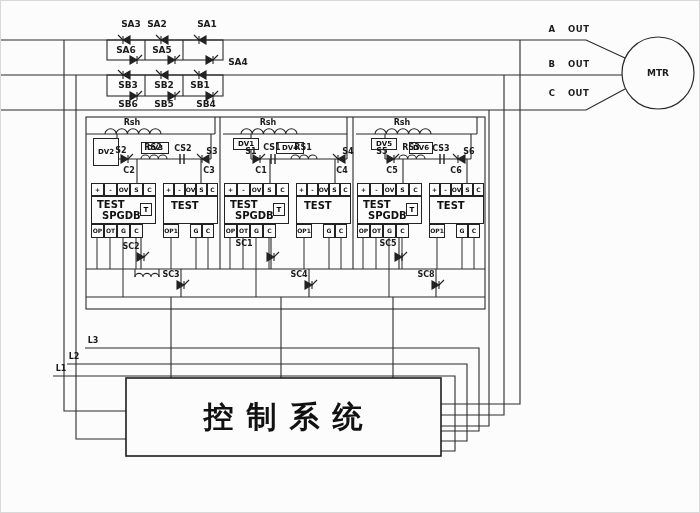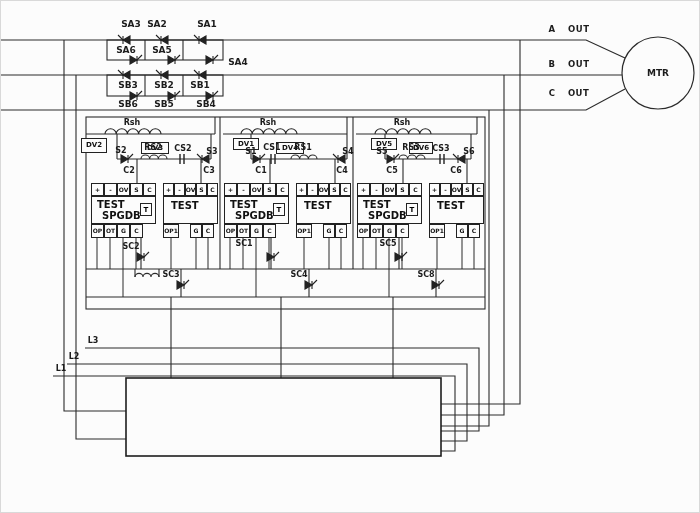--- a/index.html
+++ b/index.html
@@ -158,21 +158,21 @@
   <div class="lb" style="left:127px;top:103px">SB6</div>
   <div class="lb" style="left:163px;top:103px">SB5</div>
   <div class="lb" style="left:205px;top:103px">SB4</div>
 
   <div class="lb out-lb" style="left:568px;top:28px">A OUT</div>
   <div class="lb out-lb" style="left:568px;top:63px">B OUT</div>
   <div class="lb out-lb" style="left:568px;top:92px">C OUT</div>
   <div class="lb" style="left:657px;top:72px">MTR</div>
 
   <div class="lb lb-sm" style="left:131px;top:122px">Rsh</div>
-  <div class="dvbox" style="left:80px;top:137px;width:26px;height:15px">DV2</div>
+  <div class="dvbox" style="left:92px;top:137px;width:26px;height:28px">DV2</div>
   <div class="dvbox" style="left:140px;top:141px;width:28px;height:12px">DV3</div>
   <div class="lb lb-sm" style="left:120px;top:150px">S2</div>
   <div class="lb lb-sm" style="left:152px;top:147px">RS2</div>
   <div class="lb lb-sm" style="left:182px;top:148px">CS2</div>
   <div class="lb lb-sm" style="left:211px;top:151px">S3</div>
   <div class="lb lb-sm" style="left:128px;top:170px">C2</div>
   <div class="lb lb-sm" style="left:208px;top:170px">C3</div>
 
   <div class="lb lb-sm" style="left:267px;top:122px">Rsh</div>
   <div class="dvbox" style="left:232px;top:137px;width:26px;height:12px">DV1</div>
@@ -318,15 +318,16 @@
   <div class="lb lb-sm" style="left:243px;top:243px">SC1</div>
   <div class="lb lb-sm" style="left:387px;top:243px">SC5</div>
   <div class="lb lb-sm" style="left:170px;top:274px">SC3</div>
   <div class="lb lb-sm" style="left:298px;top:274px">SC4</div>
   <div class="lb lb-sm" style="left:425px;top:274px">SC8</div>
 
   <div class="lb lb-sm" style="left:92px;top:340px">L3</div>
   <div class="lb lb-sm" style="left:73px;top:356px">L2</div>
   <div class="lb lb-sm" style="left:60px;top:368px">L1</div>
 
+  <div id="ctrl-label" style="left:282px;top:416px">控制系统</div>
 
 
 </div>
 
 </body></html>

